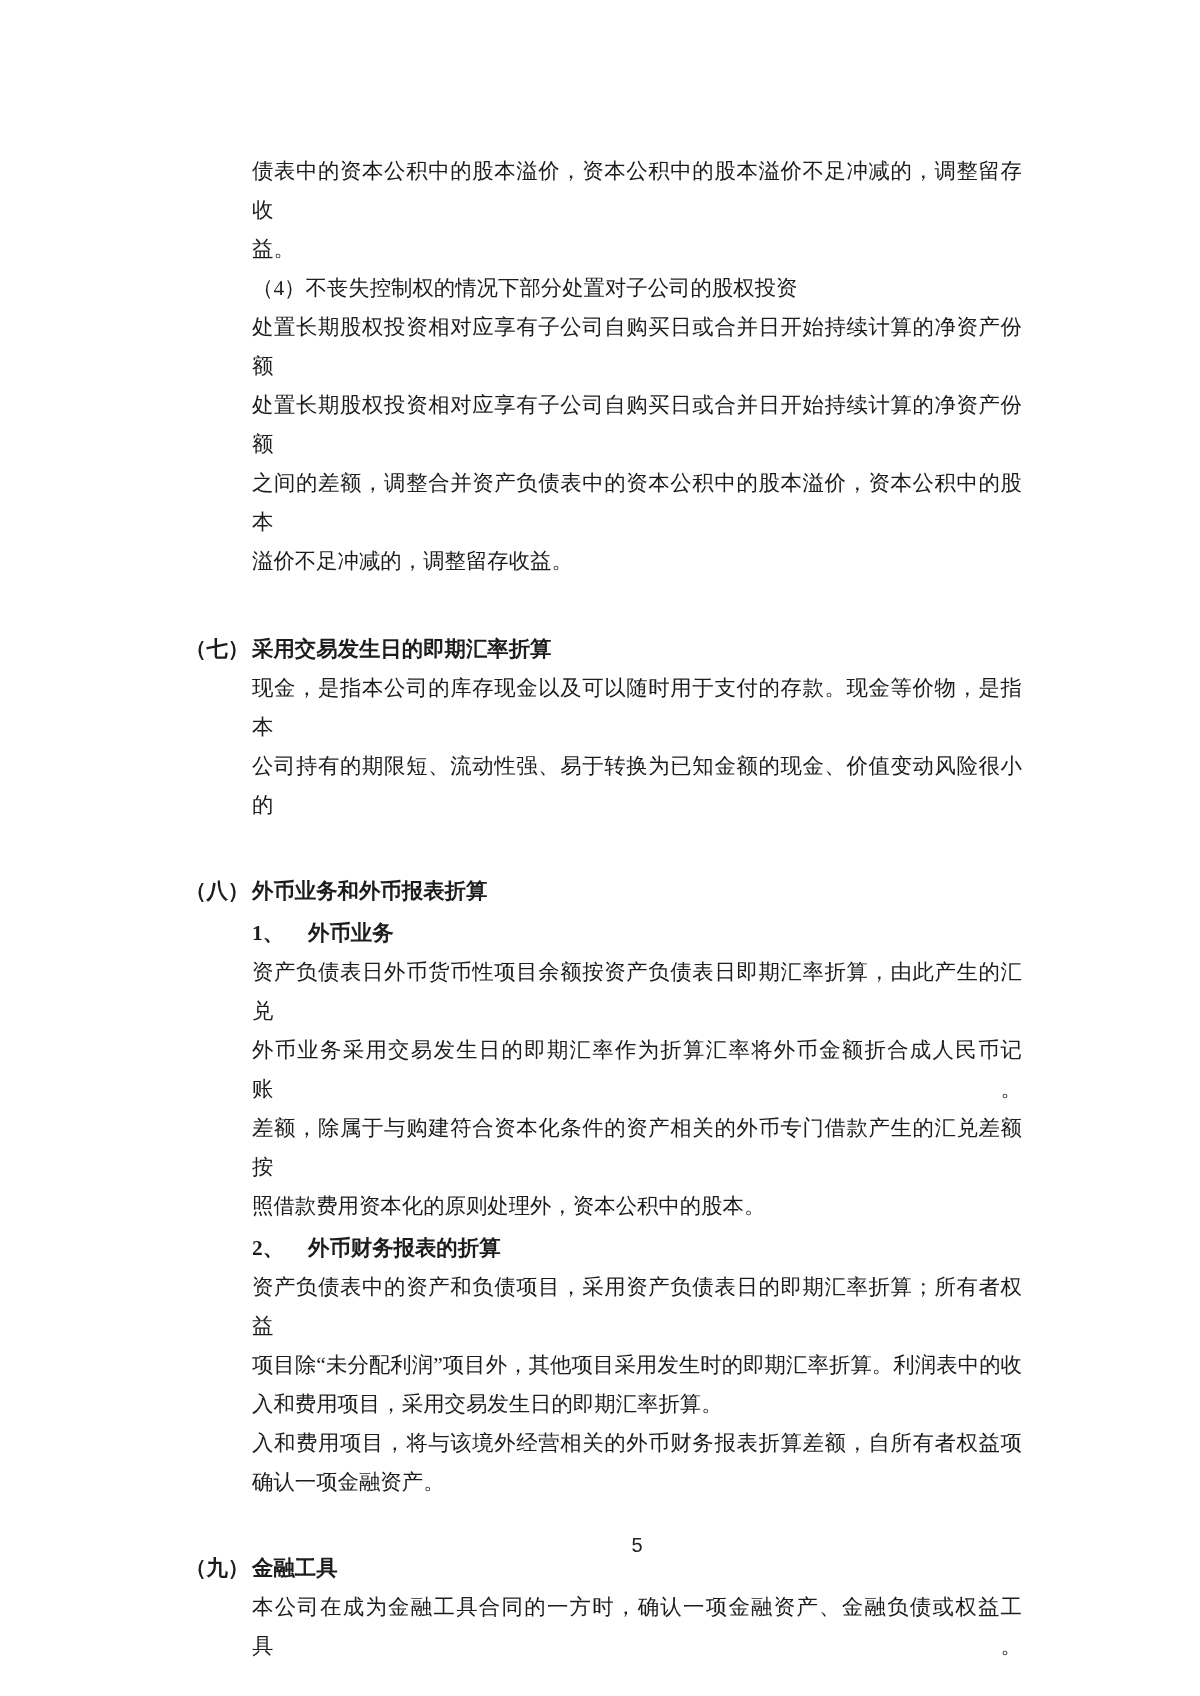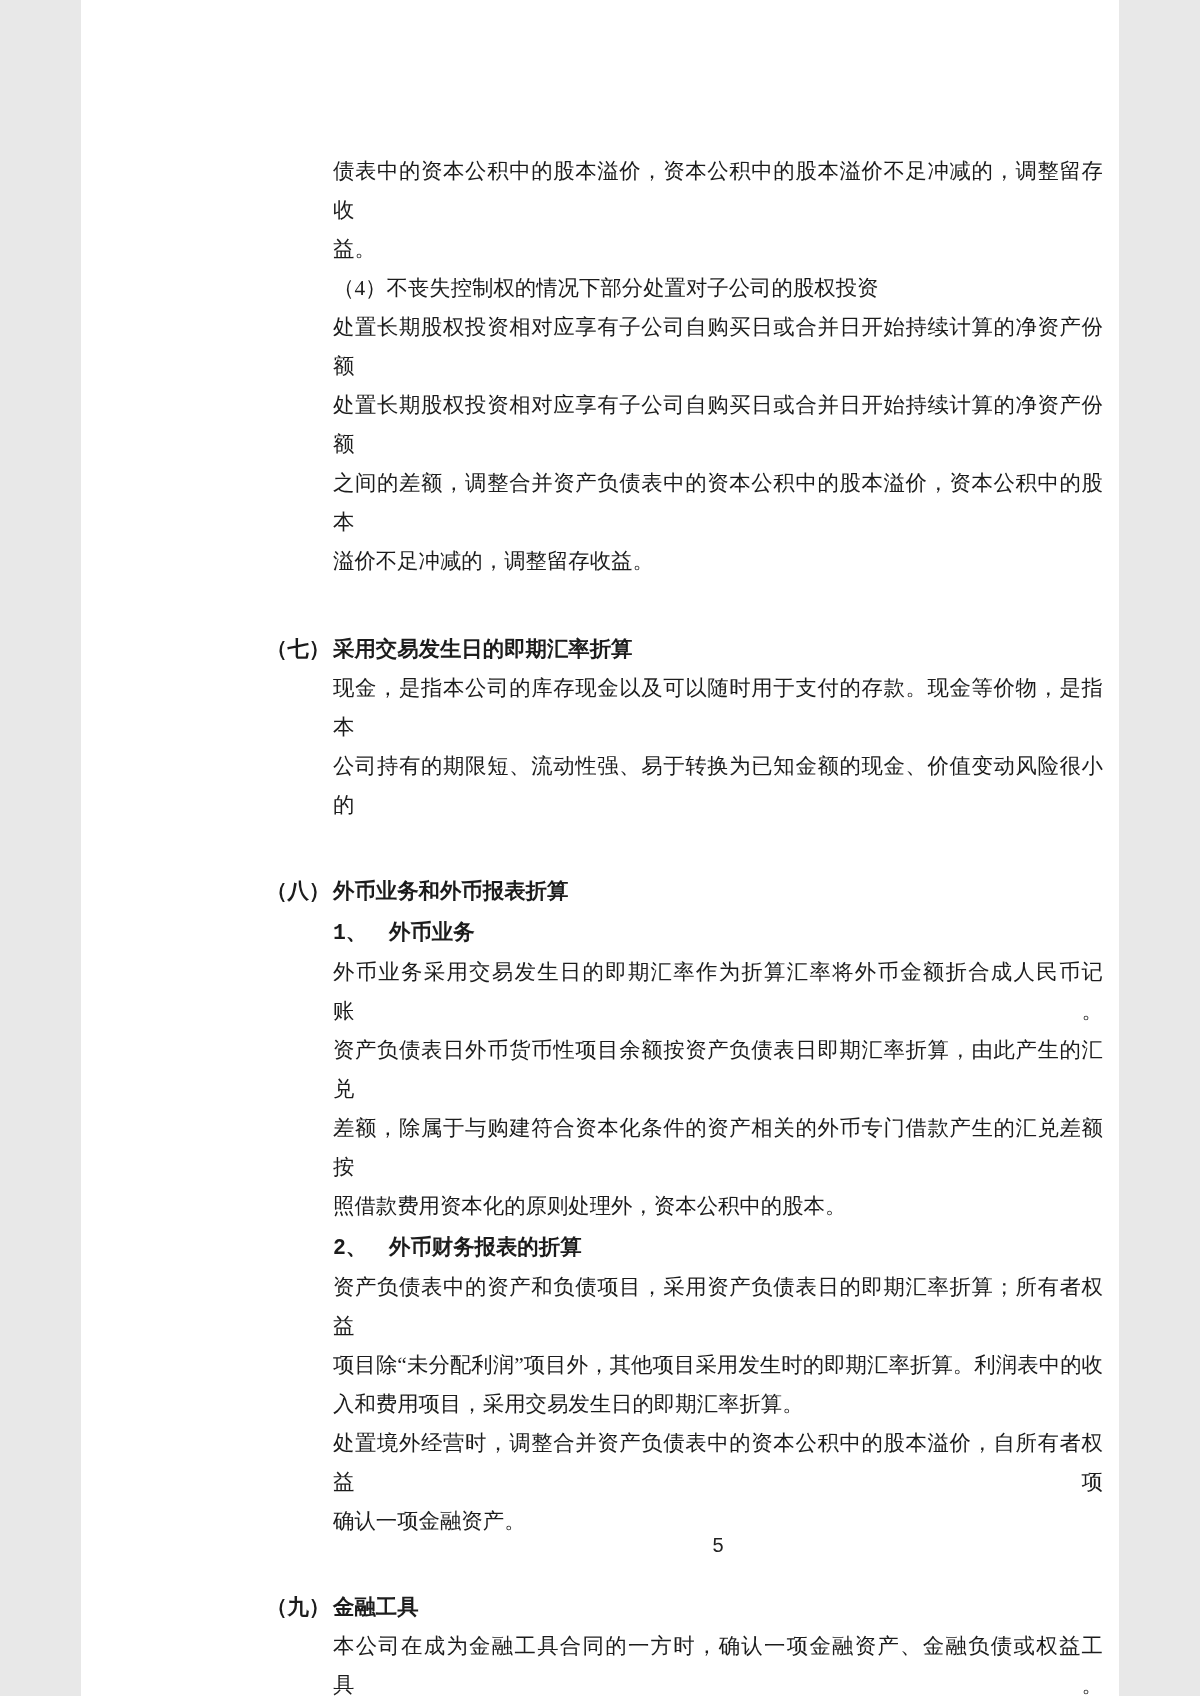--- a/index.html
+++ b/index.html
@@ -1,19 +1,19 @@
 <!DOCTYPE html>
 <html><head>
 <meta charset="utf-8">
 <title>Document</title>
 <style>
   html,body { margin:0; padding:0; background:#e8e8e8; }
   .page {
     position:relative;
-    width:1038px;
+    width:1200px;
     height:1696px;
     margin:0 auto;
     background:#ffffff;
     overflow:hidden;
     font-family:"Liberation Serif","DejaVu Serif",serif;
     color:#1c1c1c;
   }
   .content {
     position:absolute;
     left:252px;
@@ -32,21 +32,20 @@
     position:absolute;
     left:-67px;
     top:0;
     white-space:nowrap;
   }
   .sect-gap    { margin-top:47px; }
   .sect-gap-lg { margin-top:49px; }
   .sub {
     font-weight:bold;
     margin-top:3px;
-    font-family:Liberation Mono, monospace;
   }
   .sub .num {
     display:inline-block;
     width:56px;
   }
   .pageno {
     position:absolute;
     left:252px;
     top:1526px;
     width:770px;
@@ -87,36 +86,36 @@
 
     <div class="heading sect-gap">
       <span class="label">（八）</span>
       <span>外币业务和外币报表折算</span>
     </div>
 
     <div class="sub">
       <span class="num">1、</span><span>外币业务</span>
     </div>
     <div>
+      <div class="fill">资产负债表日外币货币性项目余额按资产负债表日即期汇率折算，由此产生的汇兑</div>
       <div class="fill">外币业务采用交易发生日的即期汇率作为折算汇率将外币金额折合成人民币记账。</div>
-      <div class="fill">资产负债表日外币货币性项目余额按资产负债表日即期汇率折算，由此产生的汇兑</div>
       <div class="fill">差额，除属于与购建符合资本化条件的资产相关的外币专门借款产生的汇兑差额按</div>
       <div class="ln">照借款费用资本化的原则处理外，资本公积中的股本。</div>
     </div>
 
     <div class="sub sect-gap">
       <span class="num">2、</span><span>外币财务报表的折算</span>
     </div>
     <div>
       <div class="fill">资产负债表中的资产和负债项目，采用资产负债表日的即期汇率折算；所有者权益</div>
       <div class="fill">项目除“未分配利润”项目外，其他项目采用发生时的即期汇率折算。利润表中的收</div>
       <div class="ln">入和费用项目，采用交易发生日的即期汇率折算。</div>
     </div>
     <div>
-      <div class="fill">处置境外经营时，调整合并资产负债表中的资本公积中的股本溢价，自所有者权益项</div>
+      <div class="fill">入和费用项目，将与该境外经营相关的外币财务报表折算差额，自所有者权益项</div>
       <div class="ln">确认一项金融资产。</div>
     </div>
 
     <div class="heading sect-gap">
       <span class="label">（九）</span>
       <span>金融工具</span>
     </div>
     <div class="fill">本公司在成为金融工具合同的一方时，确认一项金融资产、金融负债或权益工具。</div>
 
   </div>

